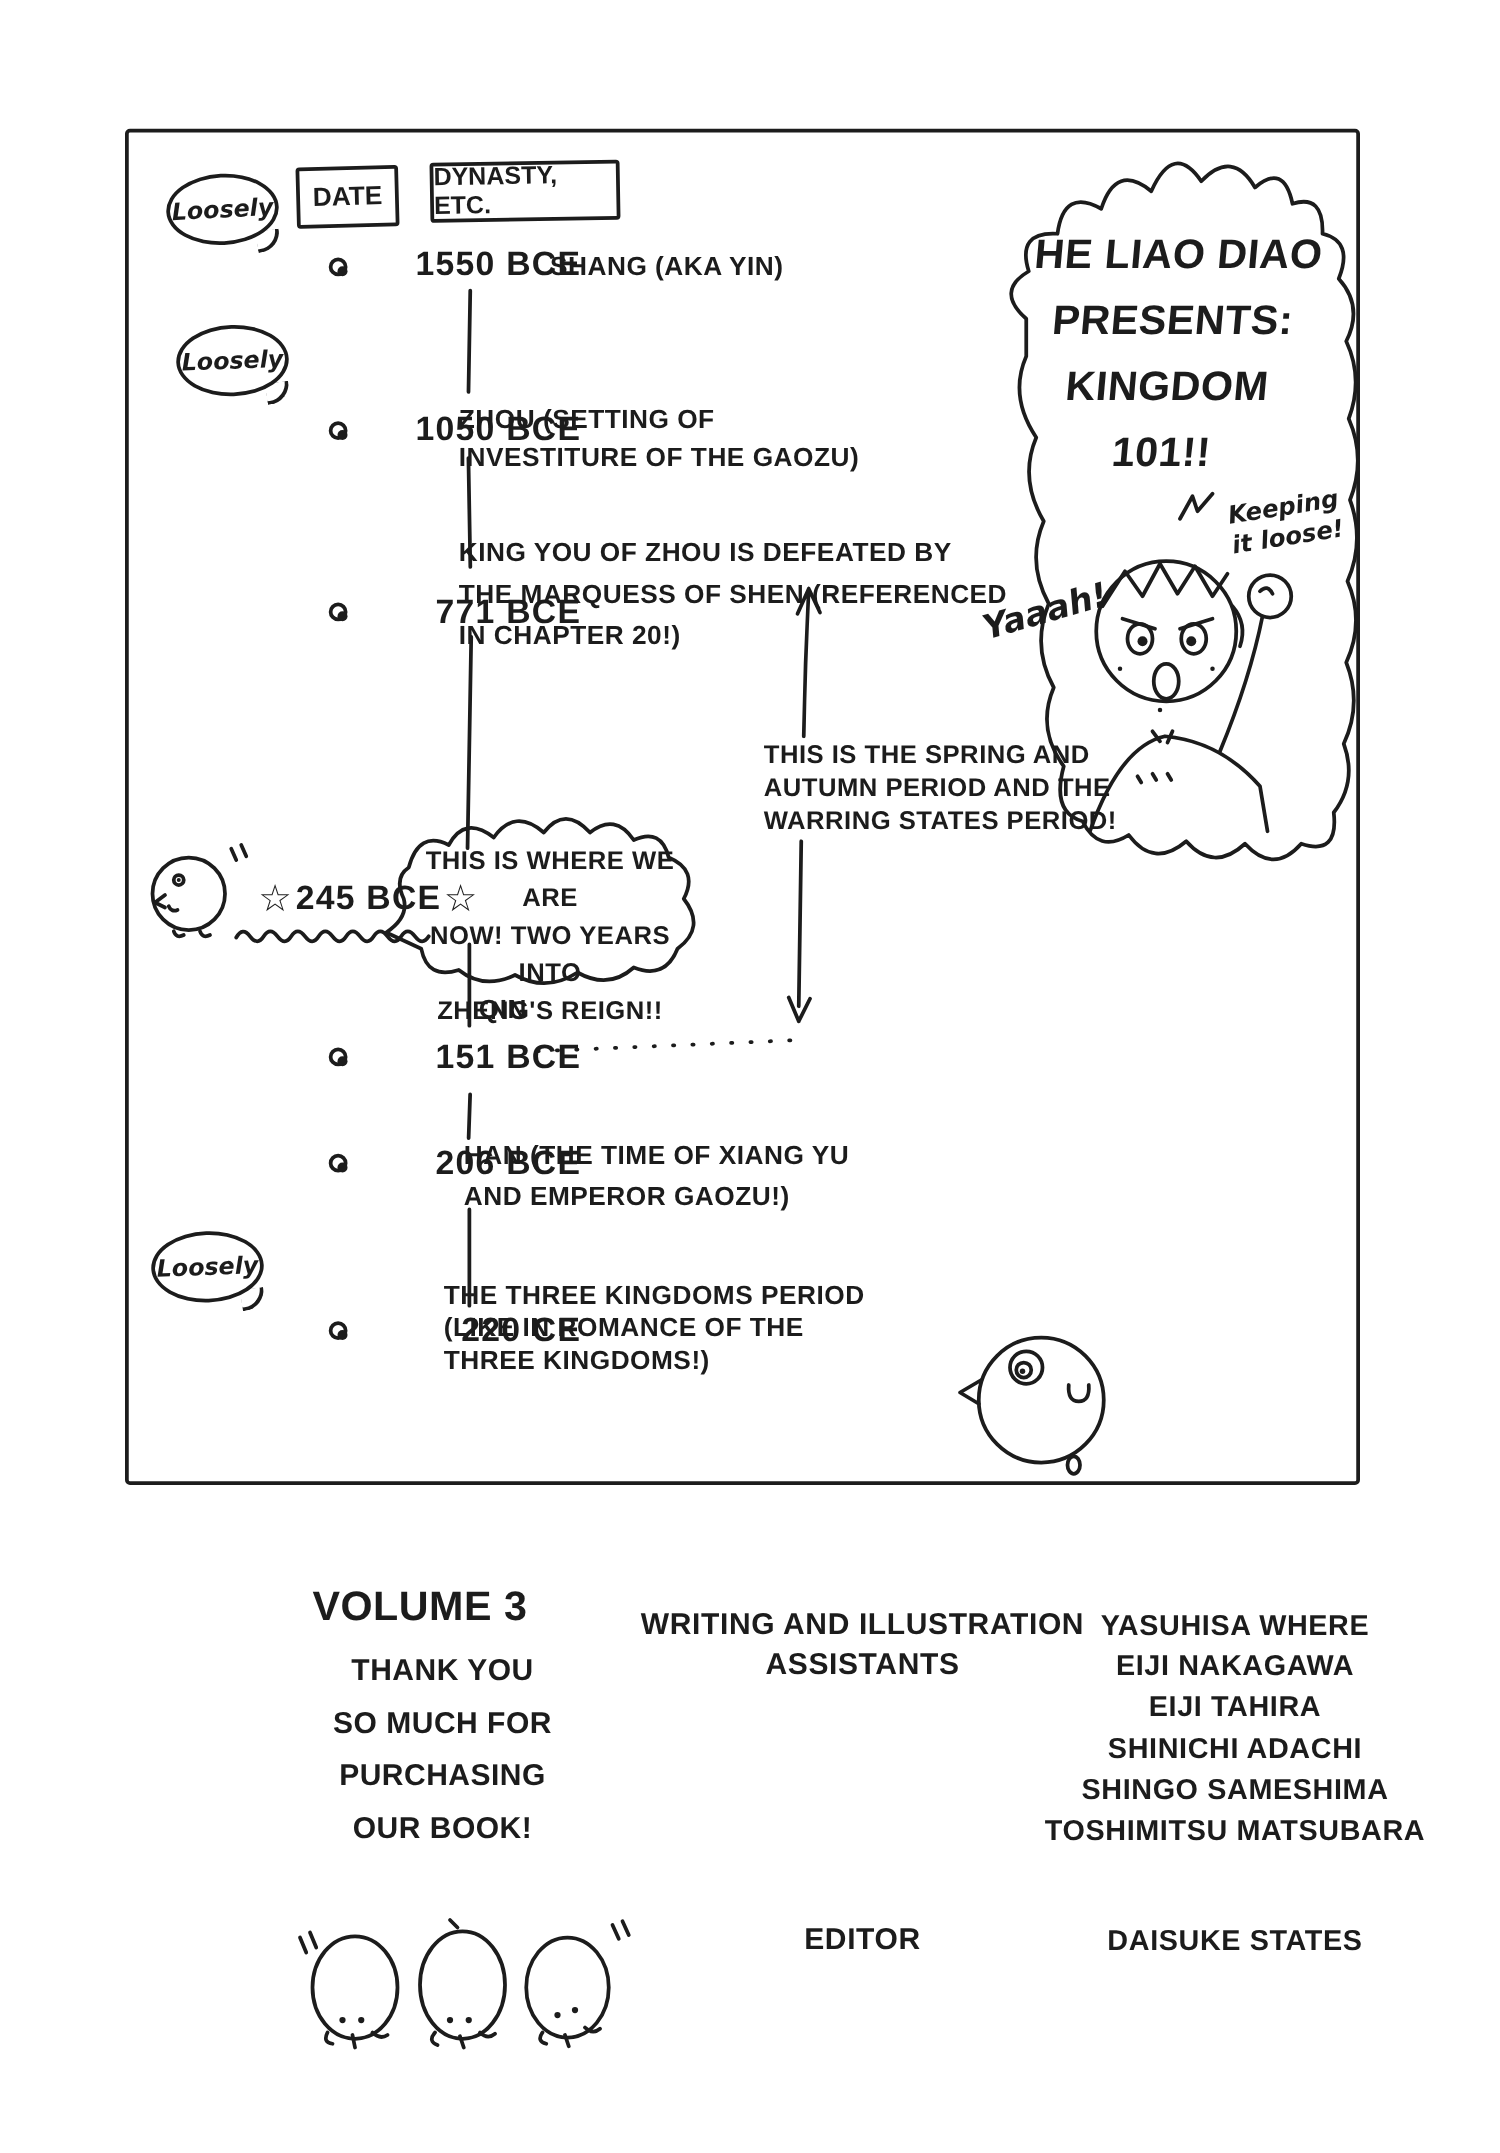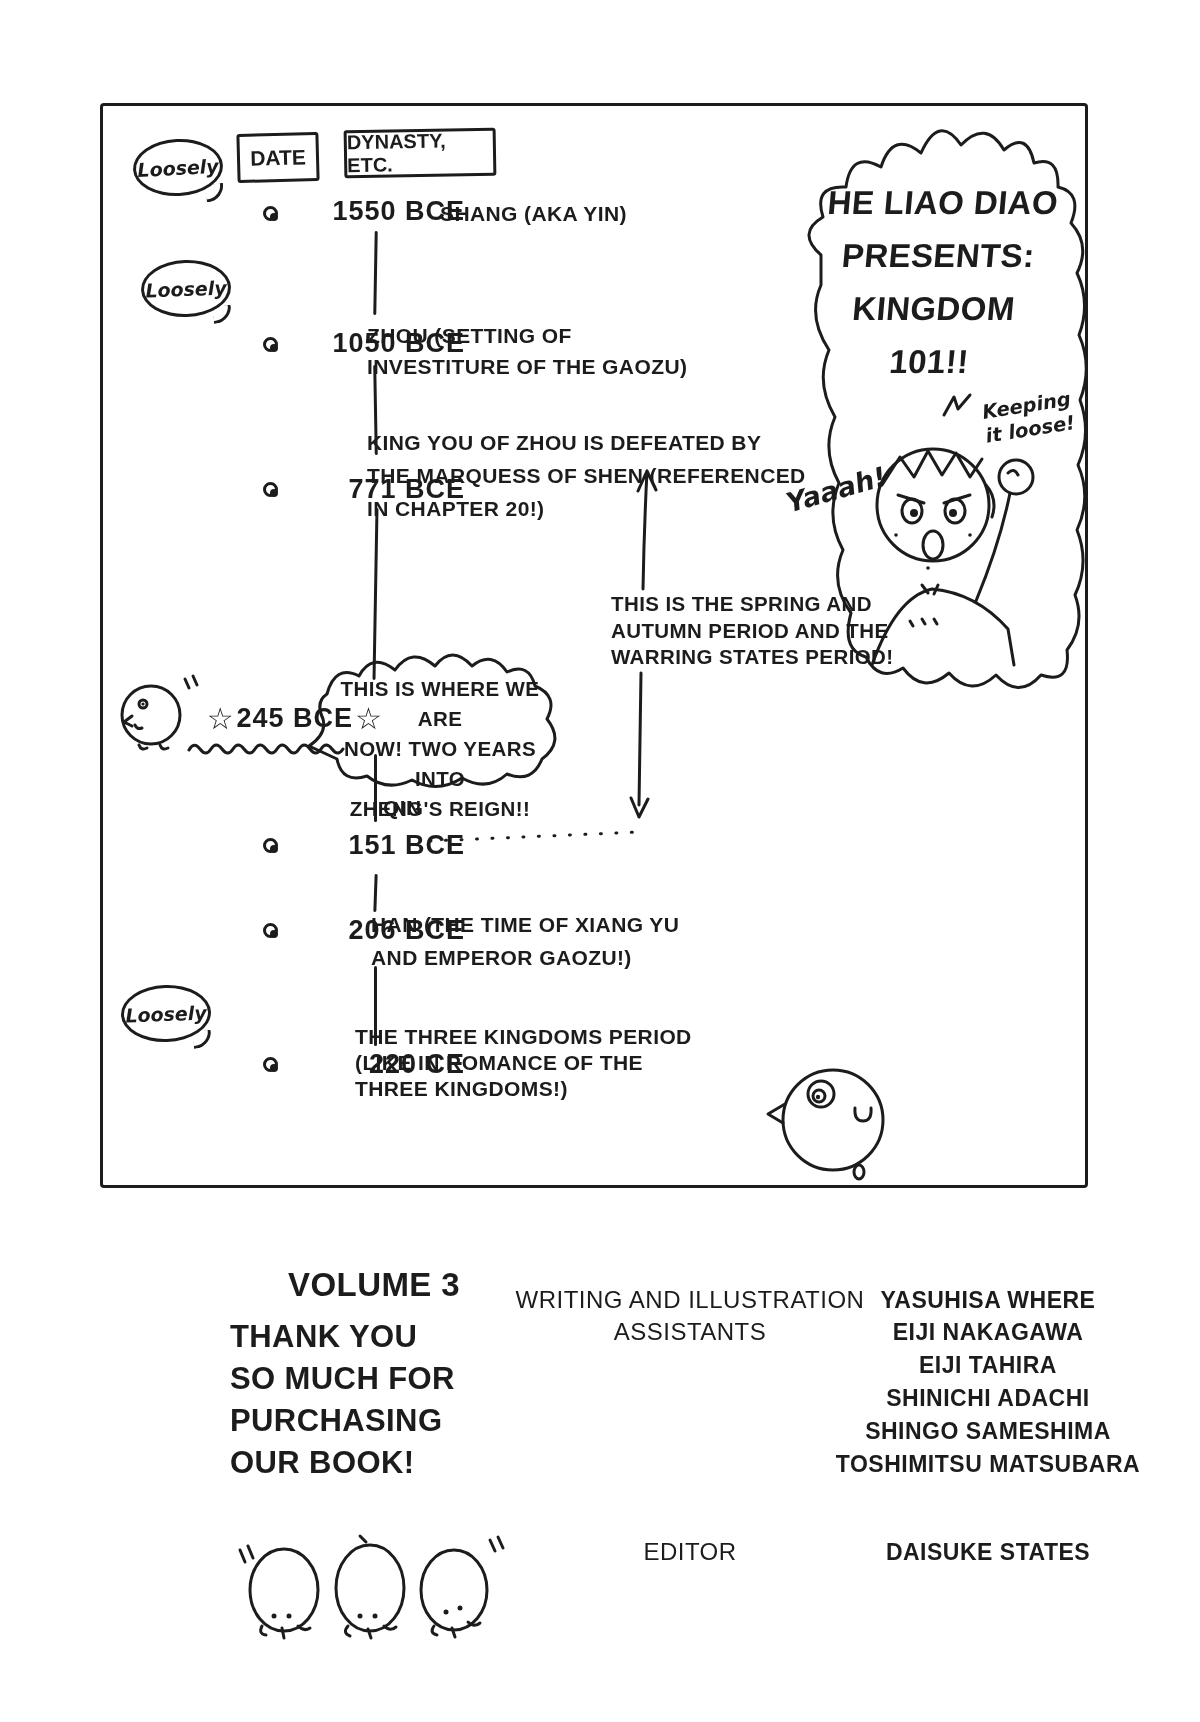--- a/index.html
+++ b/index.html
@@ -37,21 +37,21 @@
   .tdate{position:absolute;left:172px;width:190px;text-align:right;font-size:27px;
          font-weight:bold;letter-spacing:1px;}
   .dyn{position:absolute;font-size:21px;font-weight:bold;letter-spacing:.4px;line-height:31px;}
   .star{font-size:30px;font-weight:normal;vertical-align:-2px;padding:0 2px;}
 
   svg{display:block;overflow:visible;}
   .stroke{fill:none;stroke:var(--ink);stroke-width:3;stroke-linecap:round;stroke-linejoin:round;}
 
   
   .cred-label{position:absolute;left:490px;width:400px;text-align:center;font-size:24px;
-              font-weight:normal;letter-spacing:.5px;}
+              font-weight:bold;letter-spacing:.5px;}
   .cred-value{position:absolute;left:823px;width:330px;text-align:center;font-size:23px;
               font-weight:bold;letter-spacing:.5px;line-height:33px;}
 </style>
 </head>
 <body>
 
 <div class="page">
 
   <section class="panel">
 
@@ -177,22 +177,22 @@
       <path class="stroke" d="M24 46 l-17 10 15 9"></path>
       <circle class="stroke" cx="60" cy="36" r="13"></circle>
       <circle class="stroke" cx="58" cy="38" r="6"></circle>
       <circle cx="57" cy="39" r="2.2" fill="#1c1c1c"></circle>
       <path class="stroke" d="M94 50 q-1 13 8 13 q9 0 8 -13"></path>
       <ellipse class="stroke" cx="98" cy="114" rx="5" ry="7"></ellipse>
     </svg>
   </section>
 
   <section>
-    <div class="abs hand" style="left:250px;top:1266px;width:210px;text-align:right;font-size:33px;">VOLUME 3</div>
-    <div class="abs hand pre" style="left:230px;top:1316px;width:248px;font-size:31px;line-height:42px;">THANK YOU
+    <div class="abs hand" style="left:250px;top:1266px;width:210px;text-align:left;font-size:33px;">VOLUME 3</div>
+    <div class="abs hand pre" style="left:230px;top:1316px;width:248px;text-align:center;font-size:24px;line-height:42px;">THANK YOU
 SO MUCH FOR
 PURCHASING
 OUR BOOK!</div>
 
     <svg class="abs" style="left:232px;top:1528px;" width="275" height="125" viewBox="0 0 275 125">
       <path class="stroke" d="M8 22 l5 12 M16 18 l5 12"></path>
       <ellipse class="stroke" cx="52" cy="62" rx="34" ry="41"></ellipse>
       <circle cx="42" cy="88" r="2.5" fill="#1c1c1c"></circle>
         <circle cx="57" cy="88" r="2.5" fill="#1c1c1c"></circle>
       <path class="stroke" d="M30 98 q-4 8 4 9 M66 98 q6 6 12 2 M50 100 l2 10"></path>

